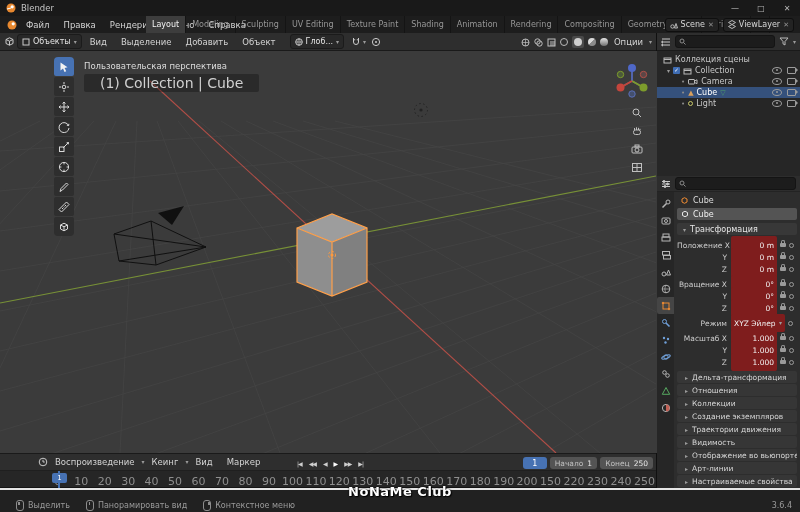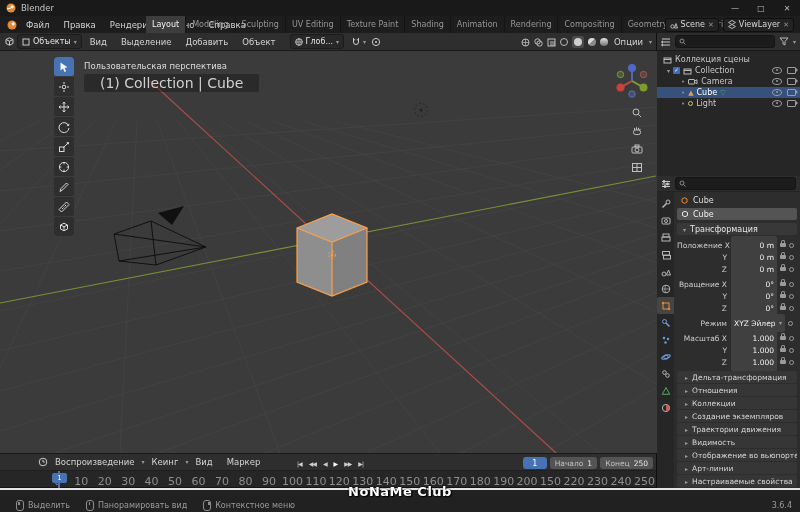--- a/index.html
+++ b/index.html
@@ -53,21 +53,21 @@
   #props-header{position:absolute;left:0;top:0;width:143px;height:16px;display:flex;align-items:center;gap:4px;padding:0 4px;box-sizing:border-box;border-bottom:1px solid #232323}
   #ptabs{position:absolute;left:0;top:16px;width:17px;bottom:0;background:#262626}
   .ptab{width:17px;height:17px;display:flex;align-items:center;justify-content:center}
   .ptab.act{background:#454545;border-radius:2px 0 0 2px}
   #pcontent{position:absolute;left:17px;top:16px;right:0;bottom:0;overflow:hidden}
   .bc{height:12px;display:flex;align-items:center;gap:4px;padding:2px 0 0 6px;font-size:8px;color:#dedede}
   .namef{margin:2px 3px;height:12px;background:#545454;border-radius:2px;display:flex;align-items:center;gap:4px;padding:0 4px;font-size:8px;color:#f0f0f0}
   .phead{height:12px;margin:3px 3px 4px;background:#383838;border-radius:2px;display:flex;align-items:center;gap:4px;padding-left:6px;font-size:8px;color:#e6e6e6}
   .prow{display:flex;align-items:center;height:12px;margin:0 3px}
   .plabel{width:50px;text-align:right;margin-right:4px;color:#cdcdcd;font-size:7.5px;white-space:nowrap}
-  .pfield{width:40px;height:18px;background:#404040;border-radius:2px;color:#f2f2f2;font-size:7.5px;display:flex;align-items:center;justify-content:flex-end;padding:0 3px}
+  .pfield{width:40px;height:18px;background:#7f1d1d;border-radius:2px;color:#f2f2f2;font-size:7.5px;display:flex;align-items:center;justify-content:flex-end;padding:0 3px}
   .pfield.mode{width:48px;justify-content:space-between}
   .lock{position:relative;width:6px;height:4px;background:#9a9a9a;border-radius:1px;display:inline-block;margin-left:3px}
   .lock::before{content:"";position:absolute;left:1px;top:-3px;width:4px;height:3px;border:1px solid #9a9a9a;border-bottom:none;border-radius:2px 2px 0 0;box-sizing:border-box}
   .kf{width:5px;height:5px;border:1px solid #999;border-radius:50%;margin-left:3px;box-sizing:border-box}
   .grp{margin-bottom:3px}
   .psec{height:12px;margin:0 3px 1px;background:#363636;border-radius:2px;display:flex;align-items:center;gap:4px;padding-left:8px;font-size:7.5px;color:#d8d8d8;white-space:nowrap;overflow:hidden}
   .arr{color:#9a9a9a;font-size:6px}
   
   #viewport{left:0;top:51px;width:780px;height:402px;background:#3b3b3b;overflow:hidden}
   #overlay1{position:absolute;left:84px;top:10px;font-size:8.5px;color:#dcdcdc}

